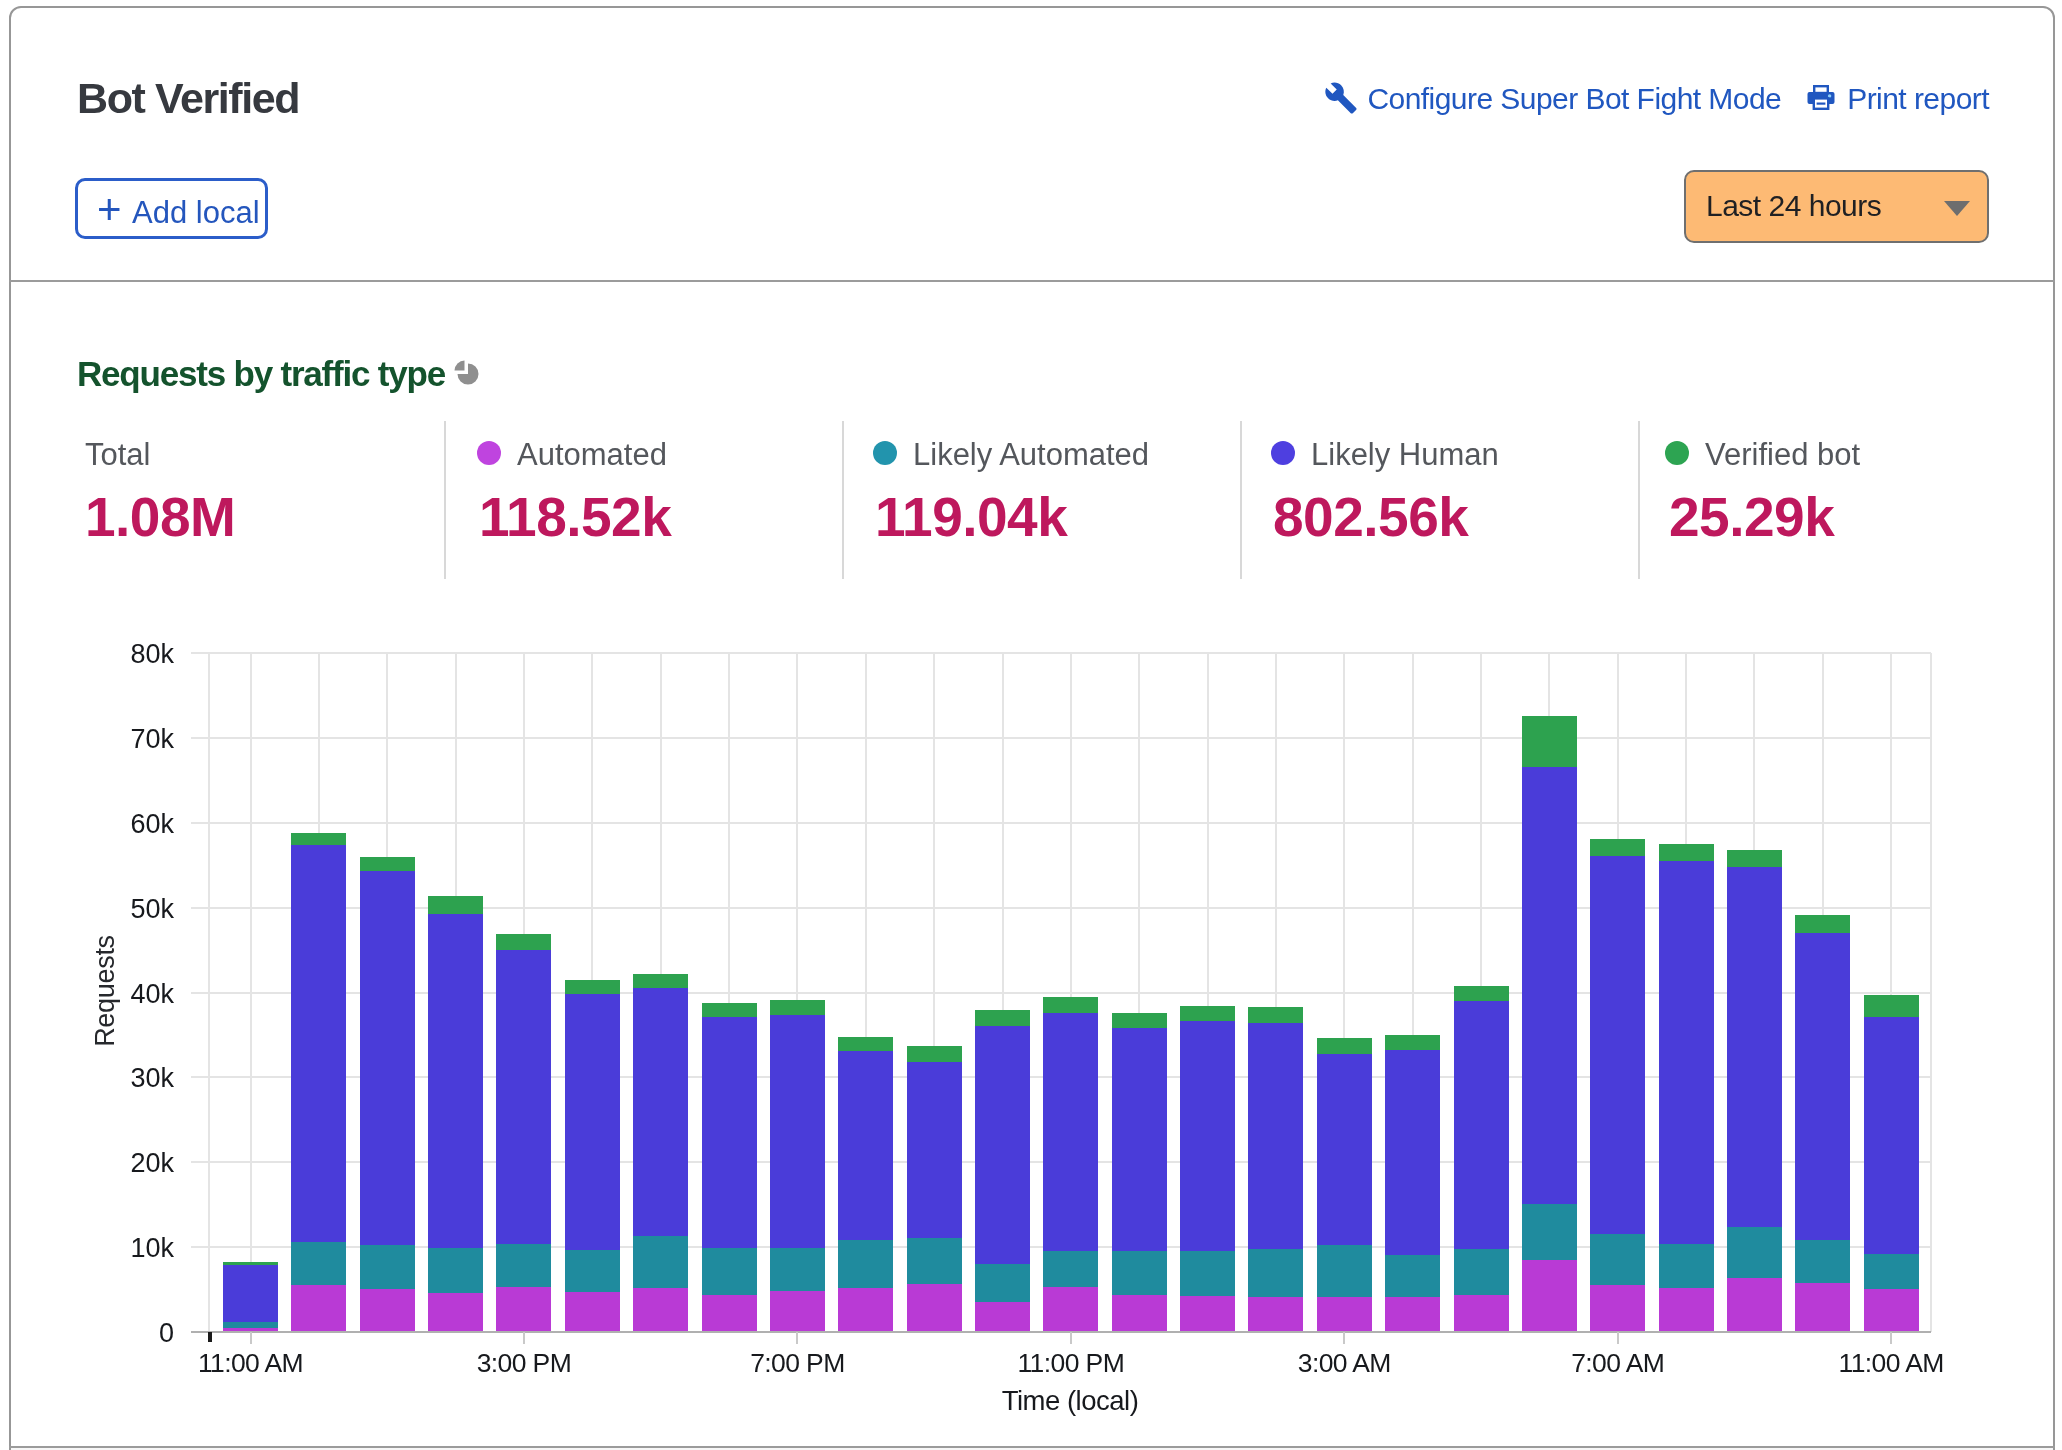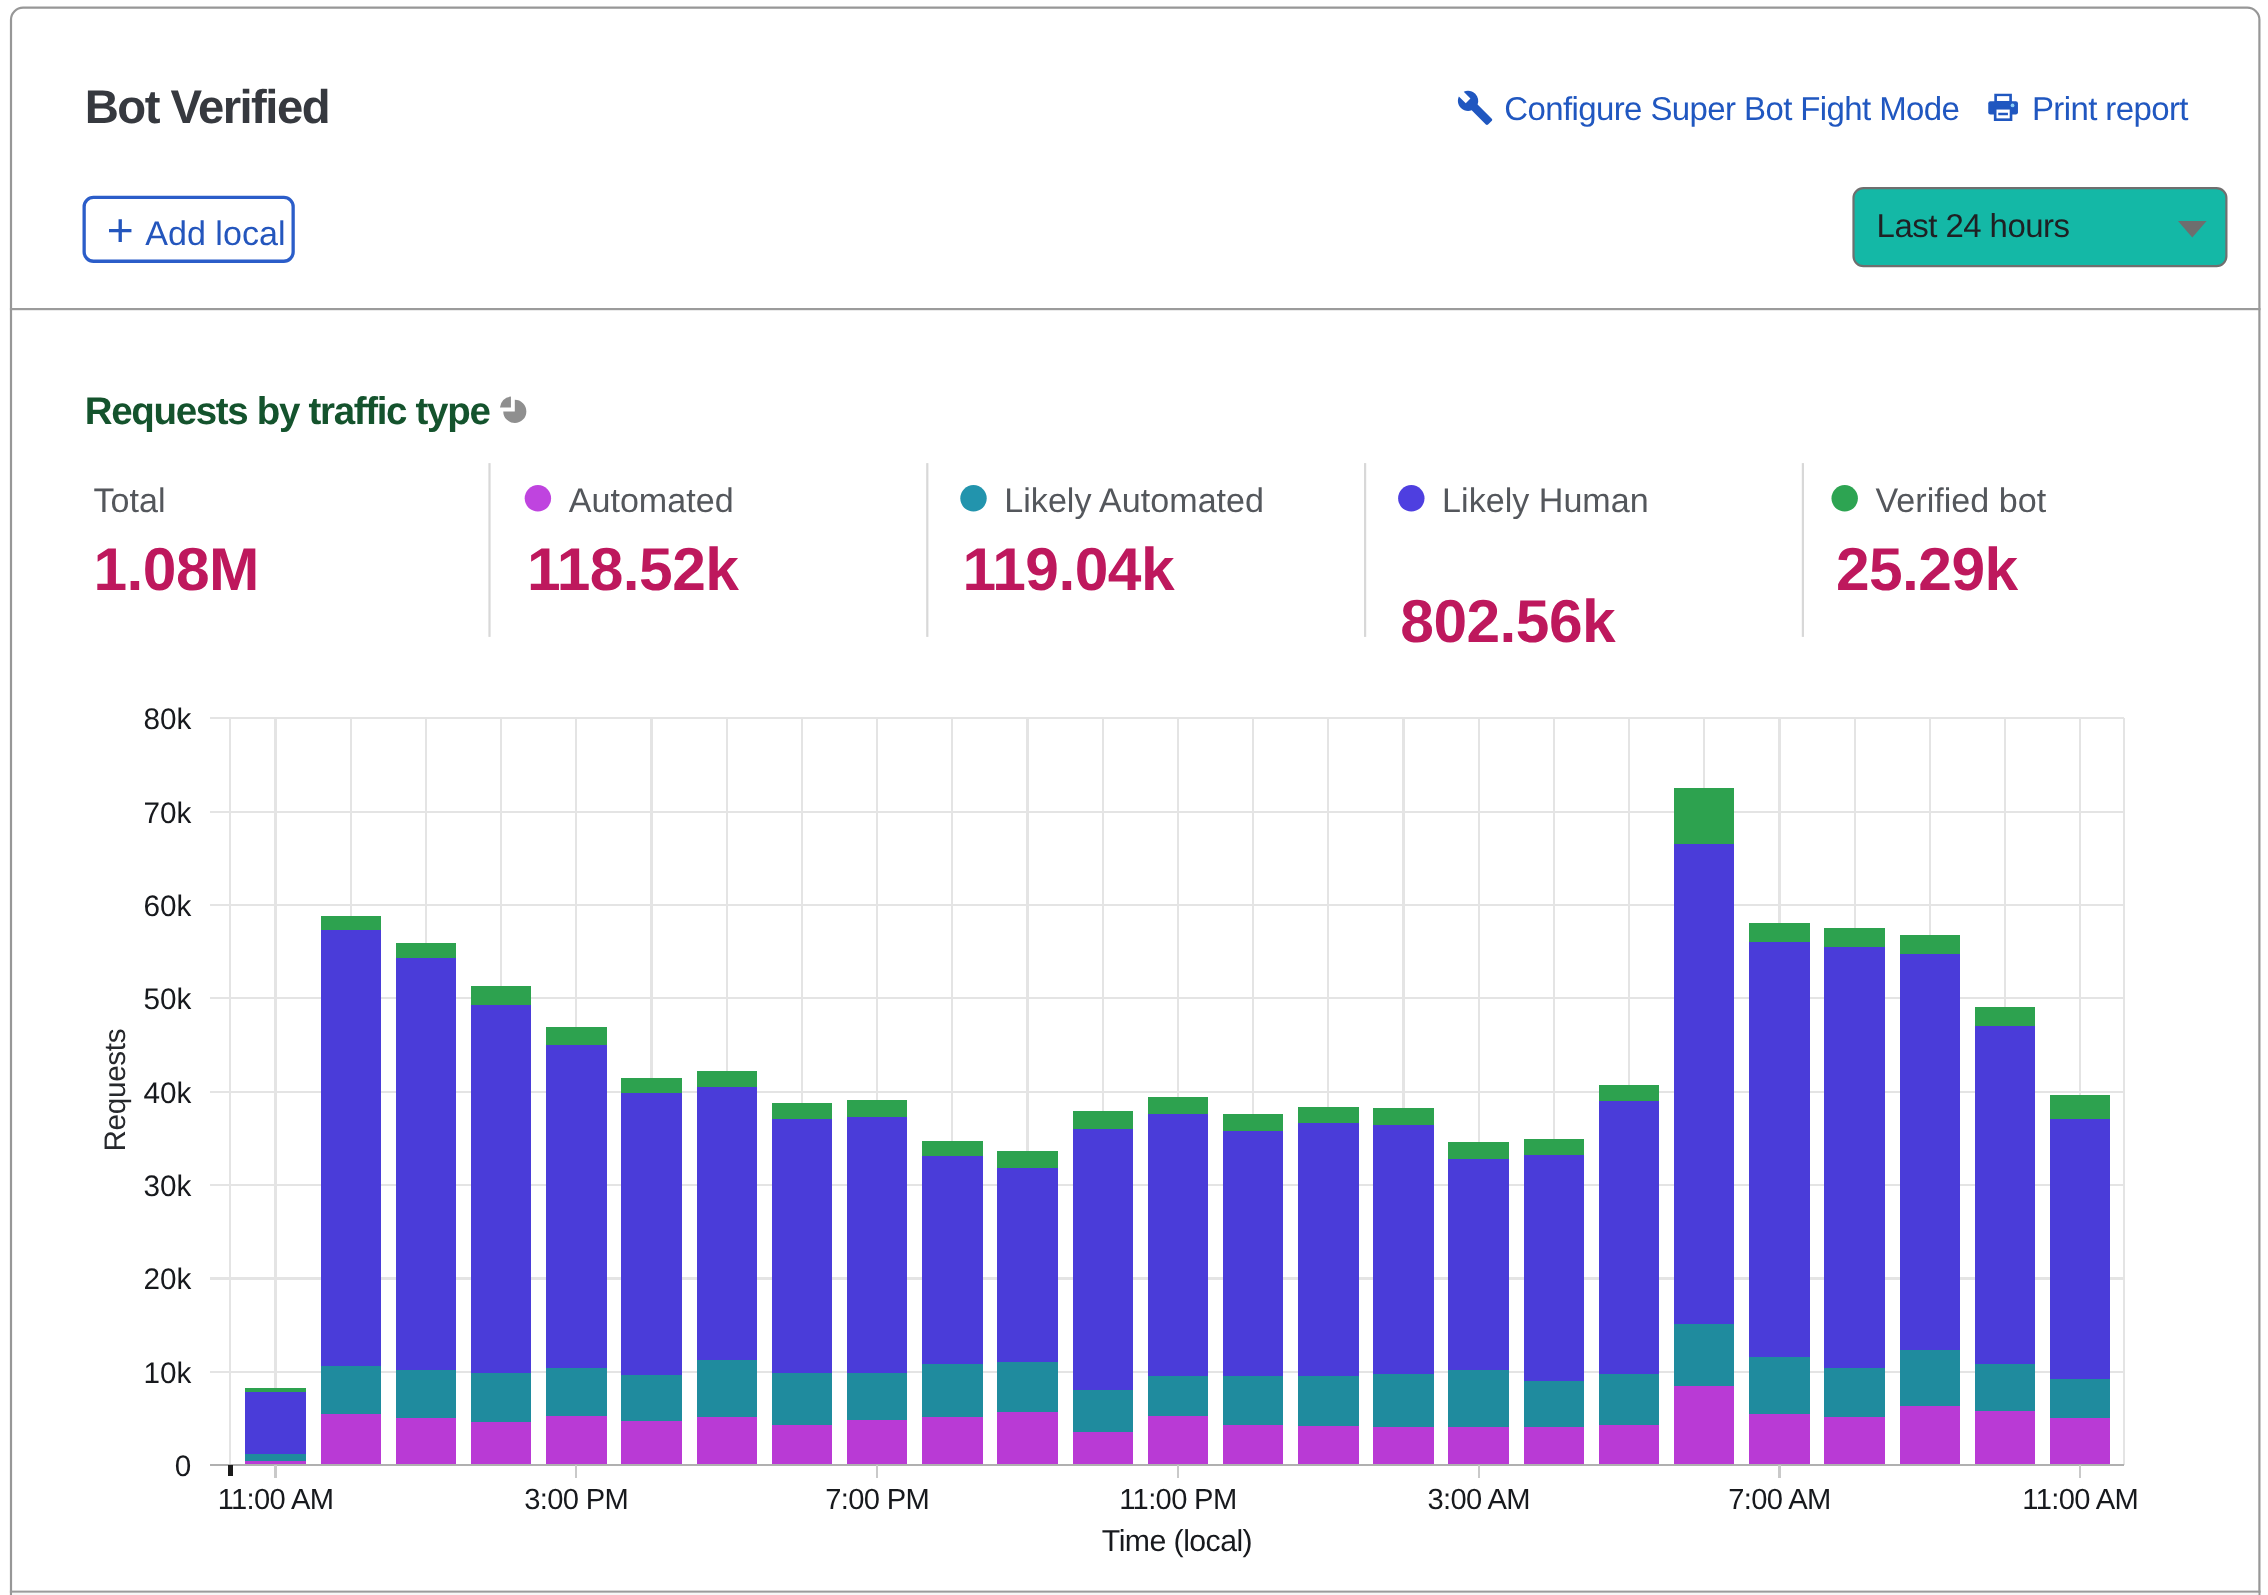--- a/index.html
+++ b/index.html
@@ -10,22 +10,22 @@
     border:2px solid #979797; border-radius:12px; background:#fff; }
   .hdivider { position:absolute; left:9px; top:280px; width:2046px; height:2px; background:#9b9b9b; }
   .title { position:absolute; left:77px; top:77px; font-size:43px; font-weight:700;
     color:#36393f; line-height:1; letter-spacing:-1.4px; }
   .links { position:absolute; top:81px; right:73px; font-size:30px; color:#2057c0;
     line-height:1; letter-spacing:-0.55px; white-space:nowrap;text-align:right; }
   .btn { position:absolute; left:75px; top:178px; width:193px; height:61px;
     border:3px solid #2b5dc9; border-radius:10px; color:#2456bd; }
   .btn .plus { position:absolute; left:19px; top:5px; font-size:42px; font-weight:400; }
   .btn .lbl { position:absolute; left:54px; top:16px; font-size:31px; line-height:1; }
-  .dd { position:absolute; left:1684px; top:170px; width:341px; height:73px;
-    border:2px solid #6f6f6f; border-radius:10px; background:#14b8a6; }
+  .dd { position:absolute; left:1684px; top:170px; width:305px; height:73px;
+    border:2px solid #6f6f6f; border-radius:10px; background:#fdba74; }
   .dd .txt { position:absolute; left:20px; top:19px; font-size:30px; letter-spacing:-0.5px; color:#1f2023; line-height:1; }
   .dd .tri { position:absolute; right:17px; top:29px; width:0; height:0;
     border-left:13px solid transparent; border-right:13px solid transparent;
     border-top:15px solid #6e6e6e; }
   .h2 { position:absolute; left:77px; top:356px; font-size:35px; font-weight:700;
     color:#14532d; line-height:1; letter-spacing:-1.2px; }
   .sep { position:absolute; top:421px; width:2px; height:158px; background:#d8d8d8; }
   .slabel { position:absolute; top:439px; font-size:31px; color:#54575c; line-height:1; }
   .svalue { position:absolute; top:490px; font-size:55px; font-weight:700; color:#be185d;
     line-height:1; letter-spacing:-0.5px; }
@@ -67,21 +67,21 @@
 <div class="slabel" style="left:85px;">Total</div>
 <div class="svalue" style="left:85px;">1.08M</div>
 <div class="dot" style="left:477px; background:#bf44df;"></div>
 <div class="slabel" style="left:517px;">Automated</div>
 <div class="svalue" style="left:479px;">118.52k</div>
 <div class="dot" style="left:873px; background:#2294ad;"></div>
 <div class="slabel" style="left:913px;">Likely Automated</div>
 <div class="svalue" style="left:875px;">119.04k</div>
 <div class="dot" style="left:1271px; background:#4e3fe0;"></div>
 <div class="slabel" style="left:1311px;">Likely Human</div>
-<div class="svalue" style="left:1273px;margin-top:48px;">802.56k</div>
+<div class="svalue" style="left:1273px;">802.56k</div>
 <div class="dot" style="left:1665px; background:#2da452;"></div>
 <div class="slabel" style="left:1705px;">Verified bot</div>
 <div class="svalue" style="left:1669px;">25.29k</div>
 <svg class="abs" style="left:0; top:600px;" width="2062" height="830" viewBox="0 600 2062 830" shape-rendering="crispEdges">
 <g transform="translate(0,600)" font-family="Liberation Sans, sans-serif">
 <line x1="191" x2="1931" y1="53.0" y2="53.0" stroke="#e4e4e4" stroke-width="2"></line>
 <line x1="191" x2="1931" y1="137.9" y2="137.9" stroke="#e4e4e4" stroke-width="2"></line>
 <line x1="191" x2="1931" y1="222.8" y2="222.8" stroke="#e4e4e4" stroke-width="2"></line>
 <line x1="191" x2="1931" y1="307.6" y2="307.6" stroke="#e4e4e4" stroke-width="2"></line>
 <line x1="191" x2="1931" y1="392.5" y2="392.5" stroke="#e4e4e4" stroke-width="2"></line>

